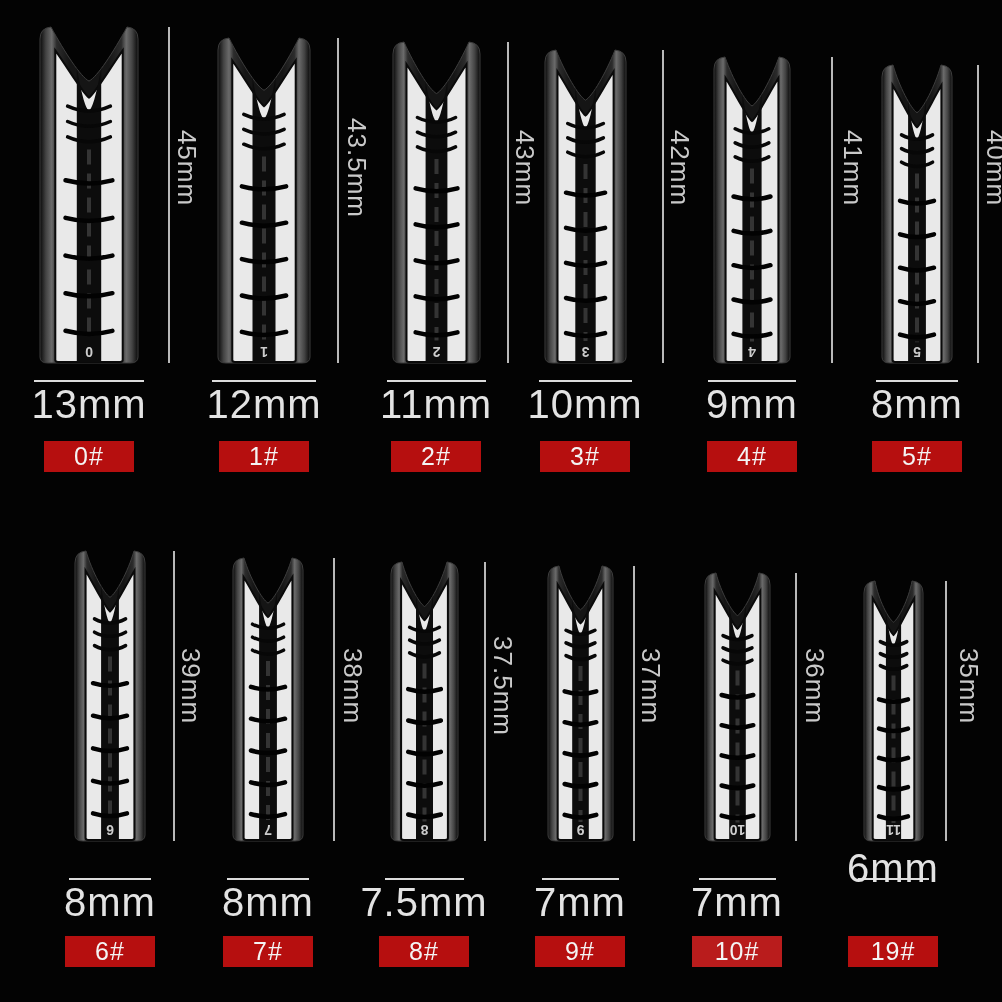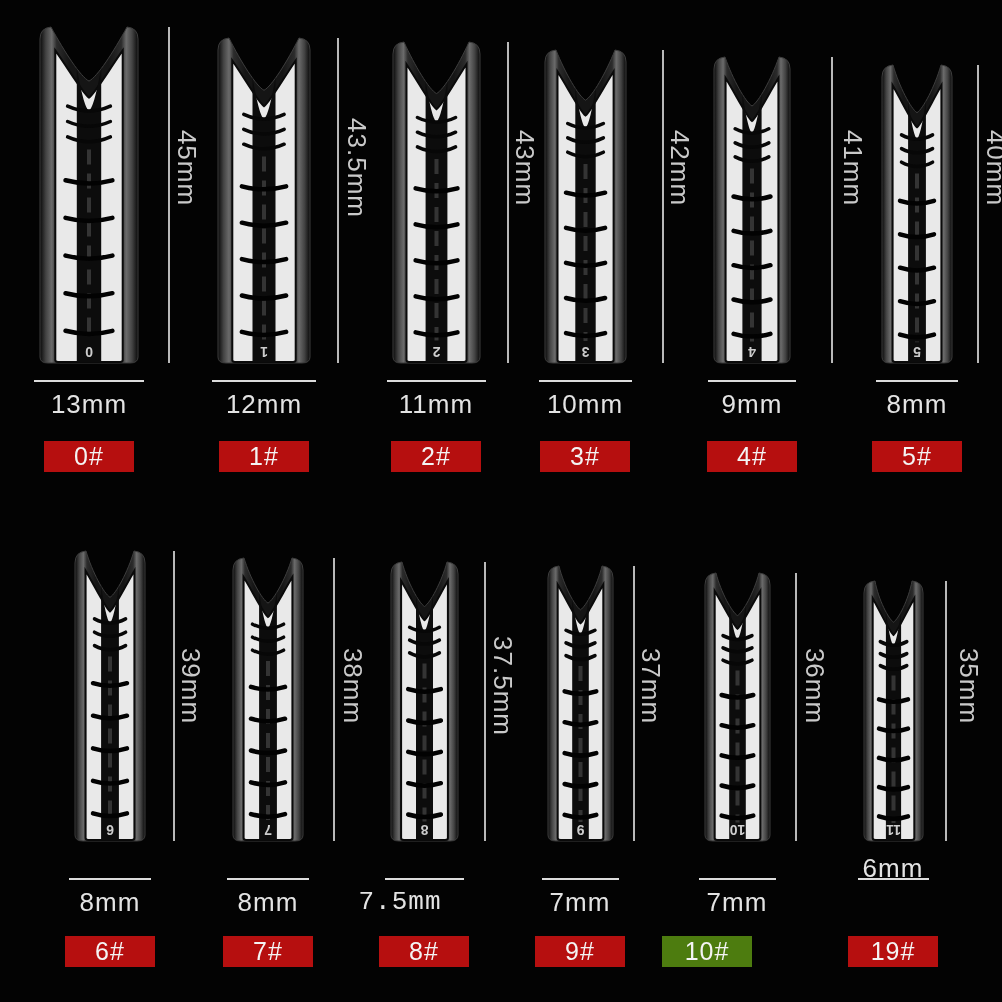--- a/index.html
+++ b/index.html
@@ -11,21 +11,21 @@
   .unit{position:absolute;inset:0;pointer-events:none;}
   .nail{position:absolute;}
   .nail svg{display:block;width:100%;height:100%;}
   .vline{position:absolute;width:2px;background:#c9c9c9;opacity:.92;}
   .len-label{
     position:absolute;color:#c9c9c9;font-size:26px;letter-spacing:1px;
     white-space:nowrap;transform:translate(-50%,-50%) rotate(90deg);
   }
   .hline{position:absolute;height:2px;background:#dcdcdc;}
   .width-label{
-    position:absolute;color:#e3e3e3;font-size:26px;letter-spacing:1px;
+    position:absolute;color:#e3e3e3;font-size:40px;letter-spacing:1px;
     white-space:nowrap;transform:translate(-50%,-50%);
   }
   .badge{
     position:absolute;width:90px;height:31px;line-height:31px;
     text-align:center;font-size:25px;letter-spacing:1px;
     transform:translate(-50%,0);
   }
 </style>
 </head>
 <body>
@@ -363,21 +363,21 @@
           <path d="M19.2,162.5 q16.3,5.1 32.7,0" fill="none" stroke="#020202" stroke-width="4.5" stroke-linecap="round"></path>
           <path d="M19.2,193.8 q16.3,5.1 32.7,0" fill="none" stroke="#020202" stroke-width="4.5" stroke-linecap="round"></path>
           <path d="M19.2,225.2 q16.3,5.1 32.7,0" fill="none" stroke="#020202" stroke-width="4.5" stroke-linecap="round"></path>
           <path d="M19.2,256.5 q16.3,5.1 32.7,0" fill="none" stroke="#020202" stroke-width="4.5" stroke-linecap="round"></path>
     <text x="35.5" y="272" transform="rotate(180 35.5 272)" text-anchor="middle" dominant-baseline="central" font-size="14" font-weight="bold" fill="#cdcdcd">8</text>
   </svg>
       </div>
     <div class="vline" style="left: 484px; top: 562px; height: 279px;"></div>
     <div class="len-label" style="left: 502px; top: 686px;">37.5mm</div>
     <div class="hline" style="left: 384.5px; top: 878px; width: 79px;"></div>
-    <div class="width-label" style="left: 400px; top: 902px; font-family: Liberation Mono, monospace;">7.5mm</div>
+    <div class="width-label" style="left: 424px; top: 902px;">7.5mm</div>
     <div class="badge" style="left: 424px; top: 936px; background: rgb(182, 15, 15); color: rgb(244, 244, 244);">8#</div>
   </div>
     <div class="unit">
     <div class="nail" style="left: 545.5px; top: 562px; width: 69px; height: 281px;">
         <svg viewBox="0 0 69 281">
     <defs>
       <linearGradient id="grad-1-3" x1="0" y1="0" x2="1" y2="0">
         <stop offset="0" stop-color="#090909"></stop>
               <stop offset=".06" stop-color="#434343"></stop>
         <stop offset=".12" stop-color="#6b6b6b"></stop>
@@ -440,21 +440,21 @@
           <path d="M18.6,186.3 q15.9,4.9 31.7,0" fill="none" stroke="#020202" stroke-width="4.5" stroke-linecap="round"></path>
           <path d="M18.6,216.5 q15.9,4.9 31.7,0" fill="none" stroke="#020202" stroke-width="4.5" stroke-linecap="round"></path>
           <path d="M18.6,246.6 q15.9,4.9 31.7,0" fill="none" stroke="#020202" stroke-width="4.5" stroke-linecap="round"></path>
     <text x="34.5" y="261" transform="rotate(180 34.5 261)" text-anchor="middle" dominant-baseline="central" font-size="14" font-weight="bold" fill="#cdcdcd">10</text>
   </svg>
       </div>
     <div class="vline" style="left: 795px; top: 573px; height: 268px;"></div>
     <div class="len-label" style="left: 814px; top: 686px;">36mm</div>
     <div class="hline" style="left: 698.5px; top: 878px; width: 77px;"></div>
     <div class="width-label" style="left: 737px; top: 902px;">7mm</div>
-    <div class="badge" style="left: 707px; top: 936px; background: #4d7c0f; color: rgb(244, 244, 244);">10#</div>
+    <div class="badge" style="left: 737px; top: 936px; background: #b91c1c; color: rgb(244, 244, 244);">10#</div>
   </div>
     <div class="unit">
     <div class="nail" style="left: 861.5px; top: 577px; width: 63px; height: 266px;">
         <svg viewBox="0 0 63 266">
     <defs>
       <linearGradient id="grad-1-5" x1="0" y1="0" x2="1" y2="0">
         <stop offset="0" stop-color="#090909"></stop>
               <stop offset=".06" stop-color="#434343"></stop>
         <stop offset=".12" stop-color="#6b6b6b"></stop>
               <stop offset=".17" stop-color="#2c2c2c"></stop>

